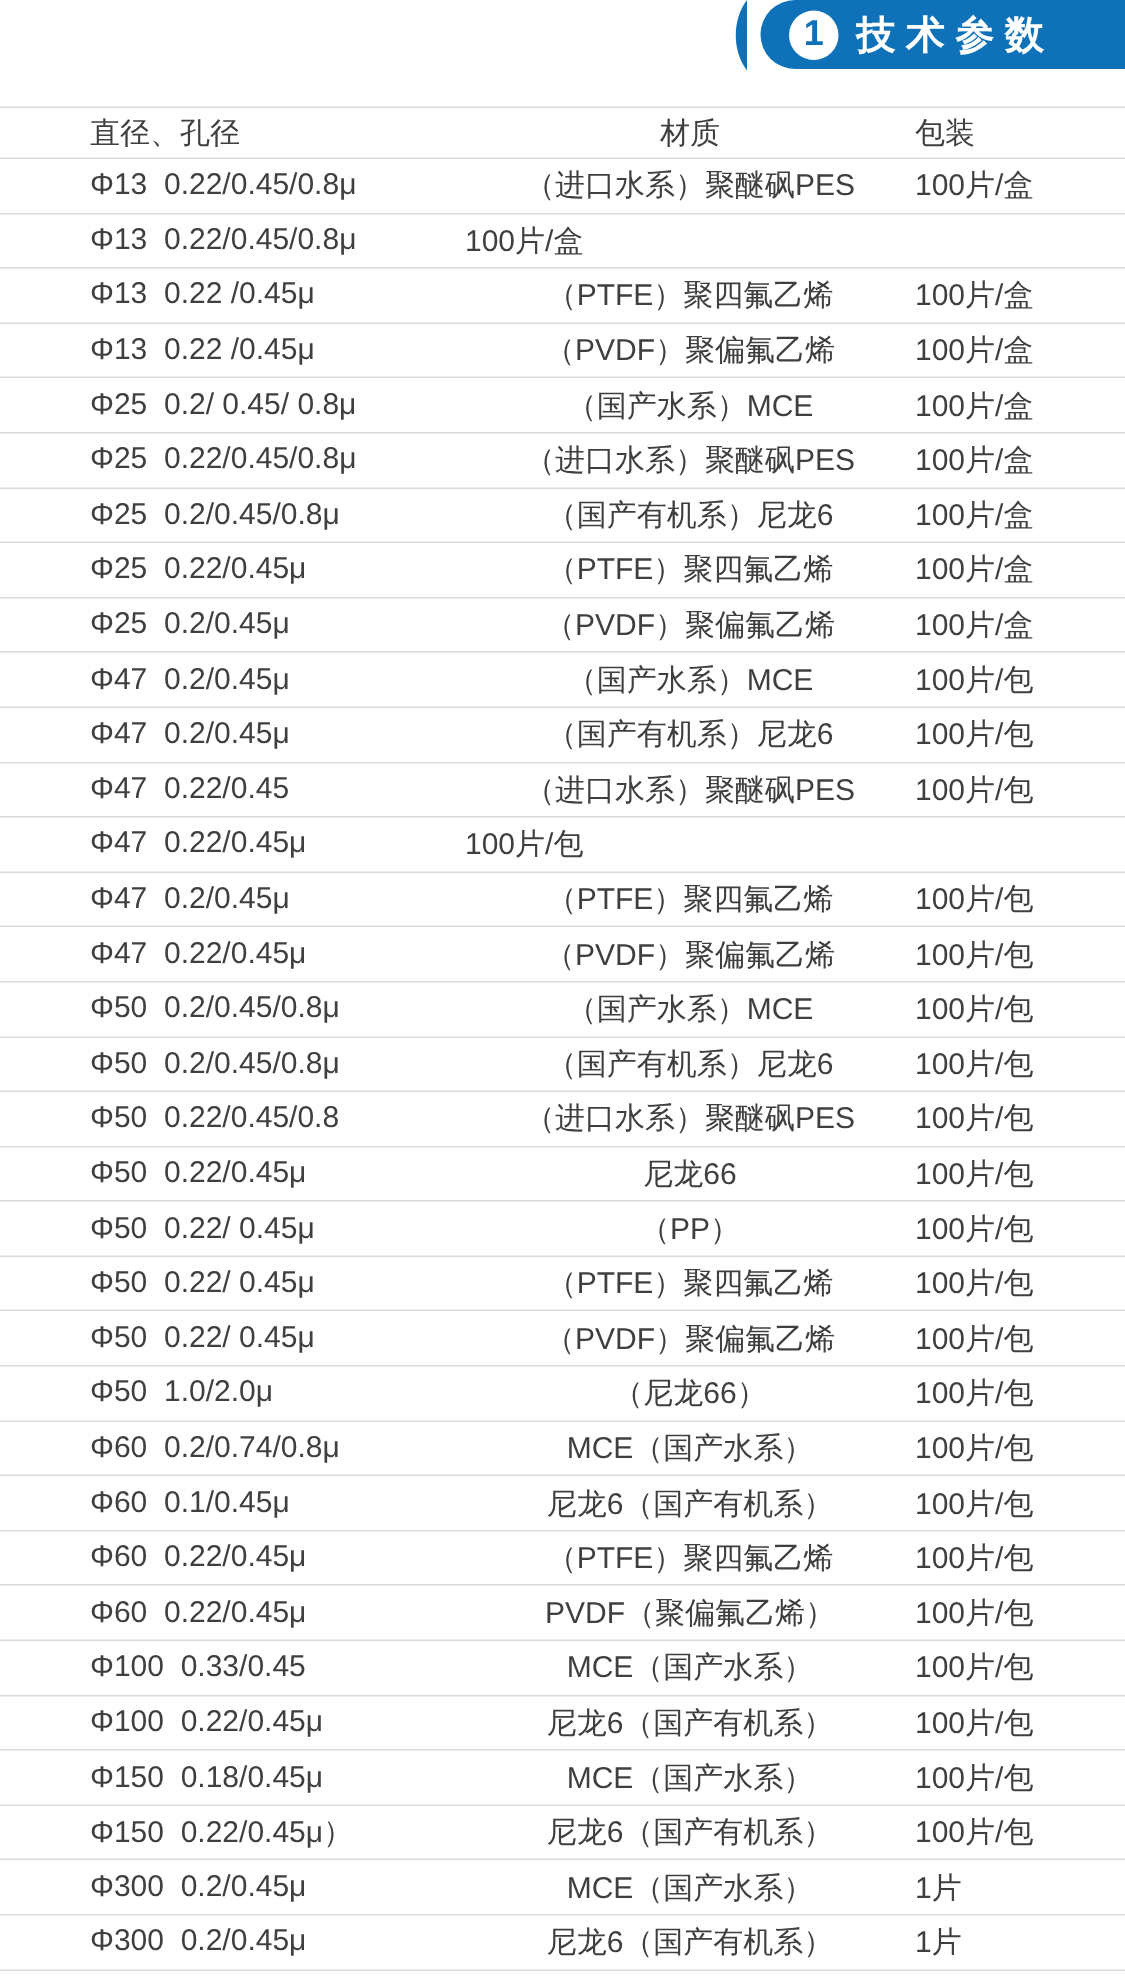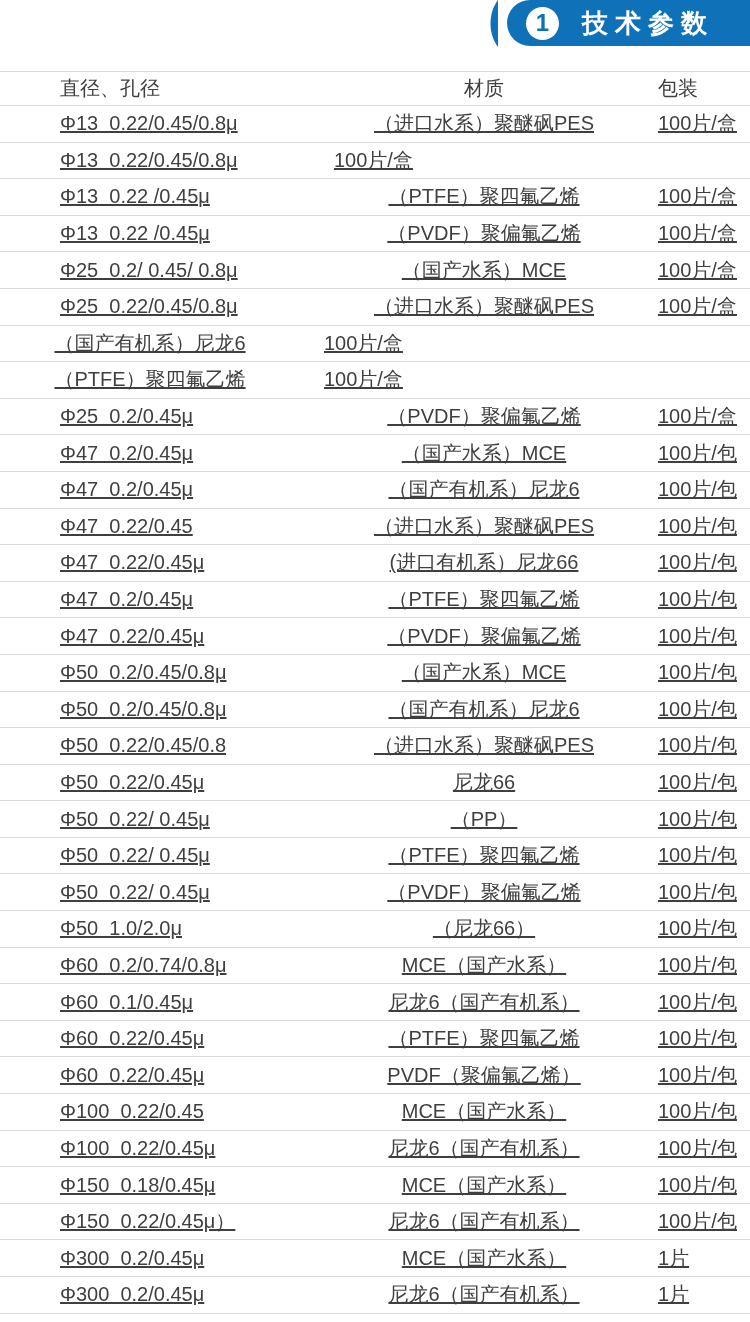--- a/index.html
+++ b/index.html
@@ -22,36 +22,35 @@
   .crescent {
     position:absolute; top:0; left:486px; width:16px; height:47px;
   }
   .badge {
     width:33px; height:33px; margin-left:19px;
     background:#ffffff; border-radius:50%;
     display:flex; align-items:center; justify-content:center;
     color:#0f72b8; font-size:24px; font-weight:bold; line-height:1;
   }
   .ribbon-title {
-    margin-left:23px;
+    margin-left:12px;
     color:#ffffff; font-size:26px; font-weight:bold;
     letter-spacing:7px; white-space:nowrap;
   }
 
   
   .spec-table { position:absolute; top:71px; left:0; right:0; border-bottom:1px solid #d9d9d9; }
   .thead, .row {
     display:flex; align-items:center;
     box-sizing:border-box;
     border-top:1px solid #d9d9d9;
     font-size:20px;
-    gap:24px;
   }
   .thead { height:34px; }
-  .row   { height:36.6px;text-decoration:underline; }
+  .row   { height:36.6px; }
   .cell  { white-space:pre; overflow:hidden; }
   .c1 { width:310px; padding-left:60px; box-sizing:border-box; }
   .c2 { width:300px;text-align:center; }
   .c3 { flex:1; }
 </style>
 </head>
 <body>
 
 <div class="page">
 
@@ -96,24 +95,26 @@
           <div class="cell c1">Φ25  0.2/ 0.45/ 0.8μ</div>
           <div class="cell c2">（国产水系）MCE</div>
           <div class="cell c3">100片/盒</div>
         </div>
         <div class="row">
           <div class="cell c1">Φ25  0.22/0.45/0.8μ</div>
           <div class="cell c2">（进口水系）聚醚砜PES</div>
           <div class="cell c3">100片/盒</div>
         </div>
         <div class="row">
+          <div class="cell c1">Φ25  0.2/0.45/0.8μ</div>
           <div class="cell c2">（国产有机系）尼龙6</div>
           <div class="cell c3">100片/盒</div>
         </div>
         <div class="row">
+          <div class="cell c1">Φ25  0.22/0.45μ</div>
           <div class="cell c2">（PTFE）聚四氟乙烯</div>
           <div class="cell c3">100片/盒</div>
         </div>
         <div class="row">
           <div class="cell c1">Φ25  0.2/0.45μ</div>
           <div class="cell c2">（PVDF）聚偏氟乙烯</div>
           <div class="cell c3">100片/盒</div>
         </div>
         <div class="row">
           <div class="cell c1">Φ47  0.2/0.45μ</div>
@@ -125,21 +126,20 @@
           <div class="cell c2">（国产有机系）尼龙6</div>
           <div class="cell c3">100片/包</div>
         </div>
         <div class="row">
           <div class="cell c1">Φ47  0.22/0.45</div>
           <div class="cell c2">（进口水系）聚醚砜PES</div>
           <div class="cell c3">100片/包</div>
         </div>
         <div class="row">
           <div class="cell c1">Φ47  0.22/0.45μ</div>
-          <div class="cell c2">(进口有机系）尼龙66</div>
           <div class="cell c3">100片/包</div>
         </div>
         <div class="row">
           <div class="cell c1">Φ47  0.2/0.45μ</div>
           <div class="cell c2">（PTFE）聚四氟乙烯</div>
           <div class="cell c3">100片/包</div>
         </div>
         <div class="row">
           <div class="cell c1">Φ47  0.22/0.45μ</div>
           <div class="cell c2">（PVDF）聚偏氟乙烯</div>
@@ -199,21 +199,21 @@
           <div class="cell c1">Φ60  0.22/0.45μ</div>
           <div class="cell c2">（PTFE）聚四氟乙烯</div>
           <div class="cell c3">100片/包</div>
         </div>
         <div class="row">
           <div class="cell c1">Φ60  0.22/0.45μ</div>
           <div class="cell c2">PVDF（聚偏氟乙烯）</div>
           <div class="cell c3">100片/包</div>
         </div>
         <div class="row">
-          <div class="cell c1">Φ100  0.22/0.45</div>
+          <div class="cell c1">Φ100  0.33/0.45</div>
           <div class="cell c2">MCE（国产水系）</div>
           <div class="cell c3">100片/包</div>
         </div>
         <div class="row">
           <div class="cell c1">Φ100  0.22/0.45μ</div>
           <div class="cell c2">尼龙6（国产有机系）</div>
           <div class="cell c3">100片/包</div>
         </div>
         <div class="row">
           <div class="cell c1">Φ150  0.18/0.45μ</div>

